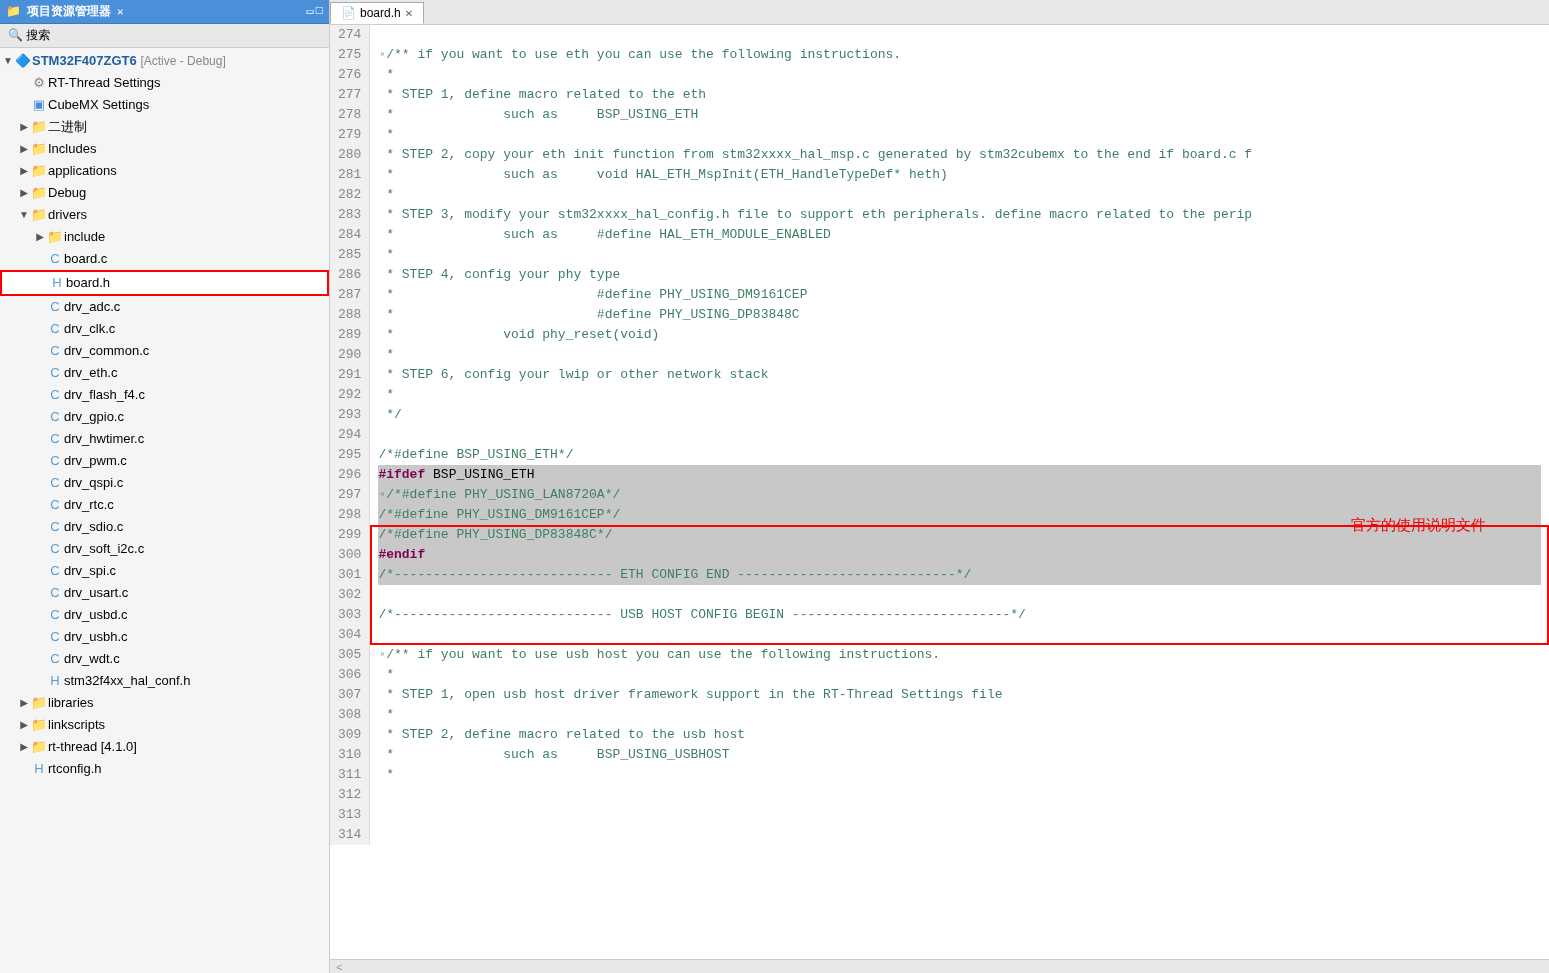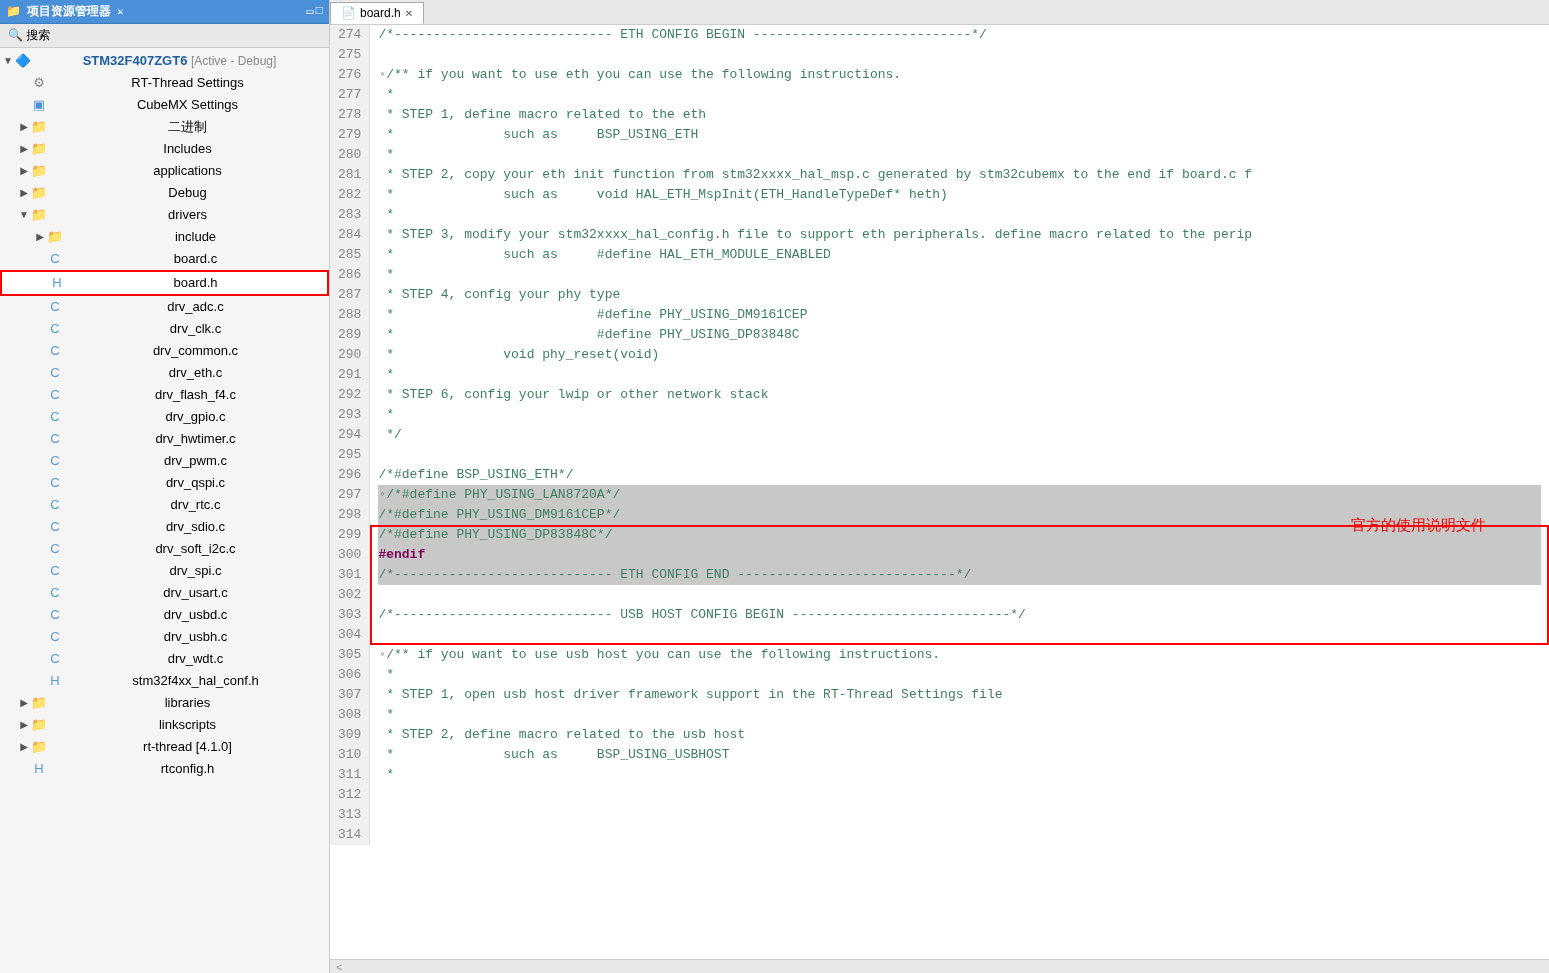--- a/index.html
+++ b/index.html
@@ -69,21 +69,21 @@
       white-space: nowrap;
       color: #000;
       line-height: 20px;
     }
     .tree-item.selected { background: #c5d9ea; }
     .tree-item.highlighted { border: 2px solid red; background: #fff; }
 
     .tree-indent { display: inline-block; width: 16px; flex-shrink: 0; }
     .tree-arrow { display: inline-block; width: 12px; color: #555; font-size: 10px; flex-shrink: 0; text-align: center; }
     .tree-icon { display: inline-block; width: 18px; flex-shrink: 0; text-align: center; }
-    .tree-label { flex: 1; text-align: center; }
+    .tree-label { flex: 1; }
 
     
     .project-root { font-weight: bold; color: #2060a0; }
 
     
     .editor-area {
       flex: 1;
       display: flex;
       flex-direction: column;
       overflow: hidden;
@@ -461,21 +461,20 @@
             <div>308</div>
             <div>309</div>
             <div>310</div>
             <div>311</div>
             <div>312</div>
             <div>313</div>
             <div>314</div>
           </div>
         <div class="code-lines" id="code-lines" style="position:relative;">
 
-          <div class="code-line"><span class="c-comment">/*---------------------------- ETH CONFIG BEGIN ----------------------------*/</span></div>
             <div class="code-line"><span class="c-normal"></span></div>
             <div class="code-line"><span style="color:#3f7f5f;">◦</span><span class="c-comment">/** if you want to use eth you can use the following instructions.</span></div>
             <div class="code-line"><span class="c-comment"> *</span></div>
             <div class="code-line"><span class="c-comment"> * STEP 1, define macro related to the eth</span></div>
             <div class="code-line"><span class="c-comment"> *              such as     BSP_USING_ETH</span></div>
             <div class="code-line"><span class="c-comment"> *</span></div>
             <div class="code-line"><span class="c-comment"> * STEP 2, copy your eth init function from stm32xxxx_hal_msp.c generated by stm32cubemx to the end if board.c f</span></div>
             <div class="code-line"><span class="c-comment"> *              such as     void HAL_ETH_MspInit(ETH_HandleTypeDef* heth)</span></div>
             <div class="code-line"><span class="c-comment"> *</span></div>
             <div class="code-line"><span class="c-comment"> * STEP 3, modify your stm32xxxx_hal_config.h file to support eth peripherals. define macro related to the perip</span></div>
@@ -484,20 +483,21 @@
             <div class="code-line"><span class="c-comment"> * STEP 4, config your phy type</span></div>
             <div class="code-line"><span class="c-comment"> *                          #define PHY_USING_DM9161CEP</span></div>
             <div class="code-line"><span class="c-comment"> *                          #define PHY_USING_DP83848C</span></div>
             <div class="code-line"><span class="c-comment"> *              void phy_reset(void)</span></div>
             <div class="code-line"><span class="c-comment"> *</span></div>
             <div class="code-line"><span class="c-comment"> * STEP 6, config your lwip or other network stack</span></div>
             <div class="code-line"><span class="c-comment"> *</span></div>
             <div class="code-line"><span class="c-comment"> */</span></div>
             <div class="code-line"><span class="c-normal"></span></div>
             <div class="code-line"><span class="c-comment">/*#define BSP_USING_ETH*/</span></div>
+            <div class="code-line c-highlight-bg"><span class="c-keyword">#ifdef</span> <span class="c-normal">BSP_USING_ETH</span></div>
             <div class="code-line c-highlight-bg"><span style="color:#3f7f5f;">◦</span><span class="c-comment">/*#define PHY_USING_LAN8720A*/</span></div>
             <div class="code-line c-highlight-bg"><span class="c-comment">/*#define PHY_USING_DM9161CEP*/</span></div>
             <div class="code-line c-highlight-bg"><span class="c-comment">/*#define PHY_USING_DP83848C*/</span></div>
             <div class="code-line c-highlight-bg"><span class="c-keyword">#endif</span></div>
             <div class="code-line c-highlight-bg"><span class="c-comment">/*---------------------------- ETH CONFIG END ----------------------------*/</span></div>
             <div class="code-line"><span class="c-normal"></span></div>
             <div class="code-line"><span class="c-comment">/*---------------------------- USB HOST CONFIG BEGIN ----------------------------*/</span></div>
             <div class="code-line"><span class="c-normal"></span></div>
             <div class="code-line"><span style="color:#3f7f5f;">◦</span><span class="c-comment">/** if you want to use usb host you can use the following instructions.</span></div>
             <div class="code-line"><span class="c-comment"> *</span></div>

